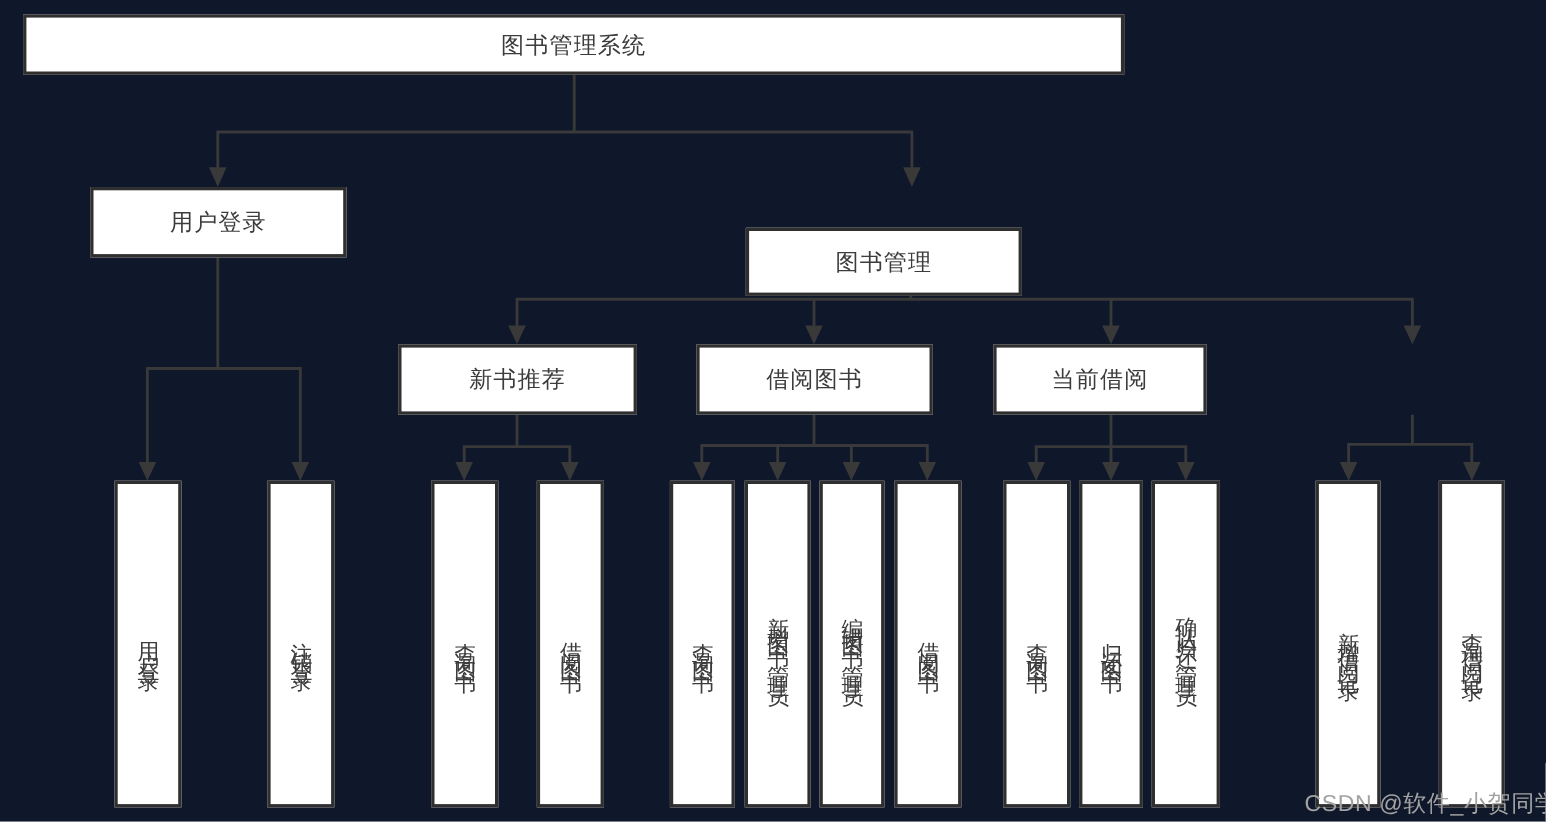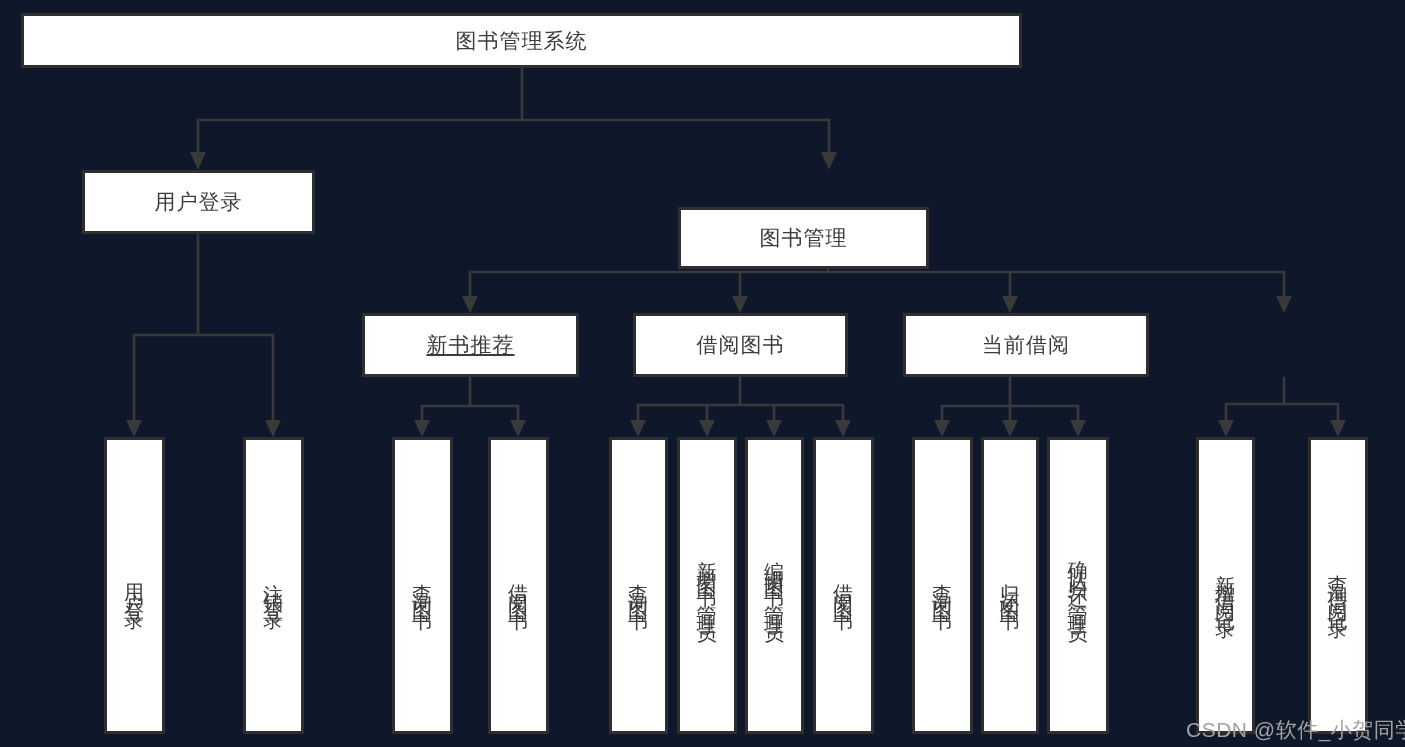--- a/index.html
+++ b/index.html
@@ -111,23 +111,23 @@
       <polygon points="1218,420 1234,420 1226,437"></polygon>
       <polygon points="1330,420 1346,420 1338,437"></polygon>
     </g>
   </svg>
 
   <div class="node" style="left:21px; top:13px; width:1001px; height:55px;">图书管理系统</div>
 
   <div class="node" style="left:82px; top:170px; width:233px; height:64px;">用户登录</div>
   <div class="node" style="left:678px; top:171px; width:251px; height:62px;margin-top:36px;">图书管理</div>
 
-  <div class="node" style="left:362px; top:313px; width:217px; height:64px;text-decoration:underline;">新书推荐</div>
+  <div class="node" style="left:362px; top:313px; width:217px; height:64px;">新书推荐</div>
   <div class="node" style="left:633px; top:313px; width:215px; height:64px;">借阅图书</div>
-  <div class="node" style="left:903px; top:313px; width:246px; height:64px;">当前借阅</div>
+  <div class="node" style="left:903px; top:313px; width:194px; height:64px;">当前借阅</div>
 
   <div class="vnode" style="left:104px; top:437px; width:61px; height:297px;">
     <span class="vtext">用户登录</span>
   </div>
   <div class="vnode" style="left:243px; top:437px; width:61px; height:297px;">
     <span class="vtext">注销登录</span>
   </div>
 
   <div class="vnode" style="left:392px; top:437px; width:61px; height:297px;">
     <span class="vtext">查询图书</span>

